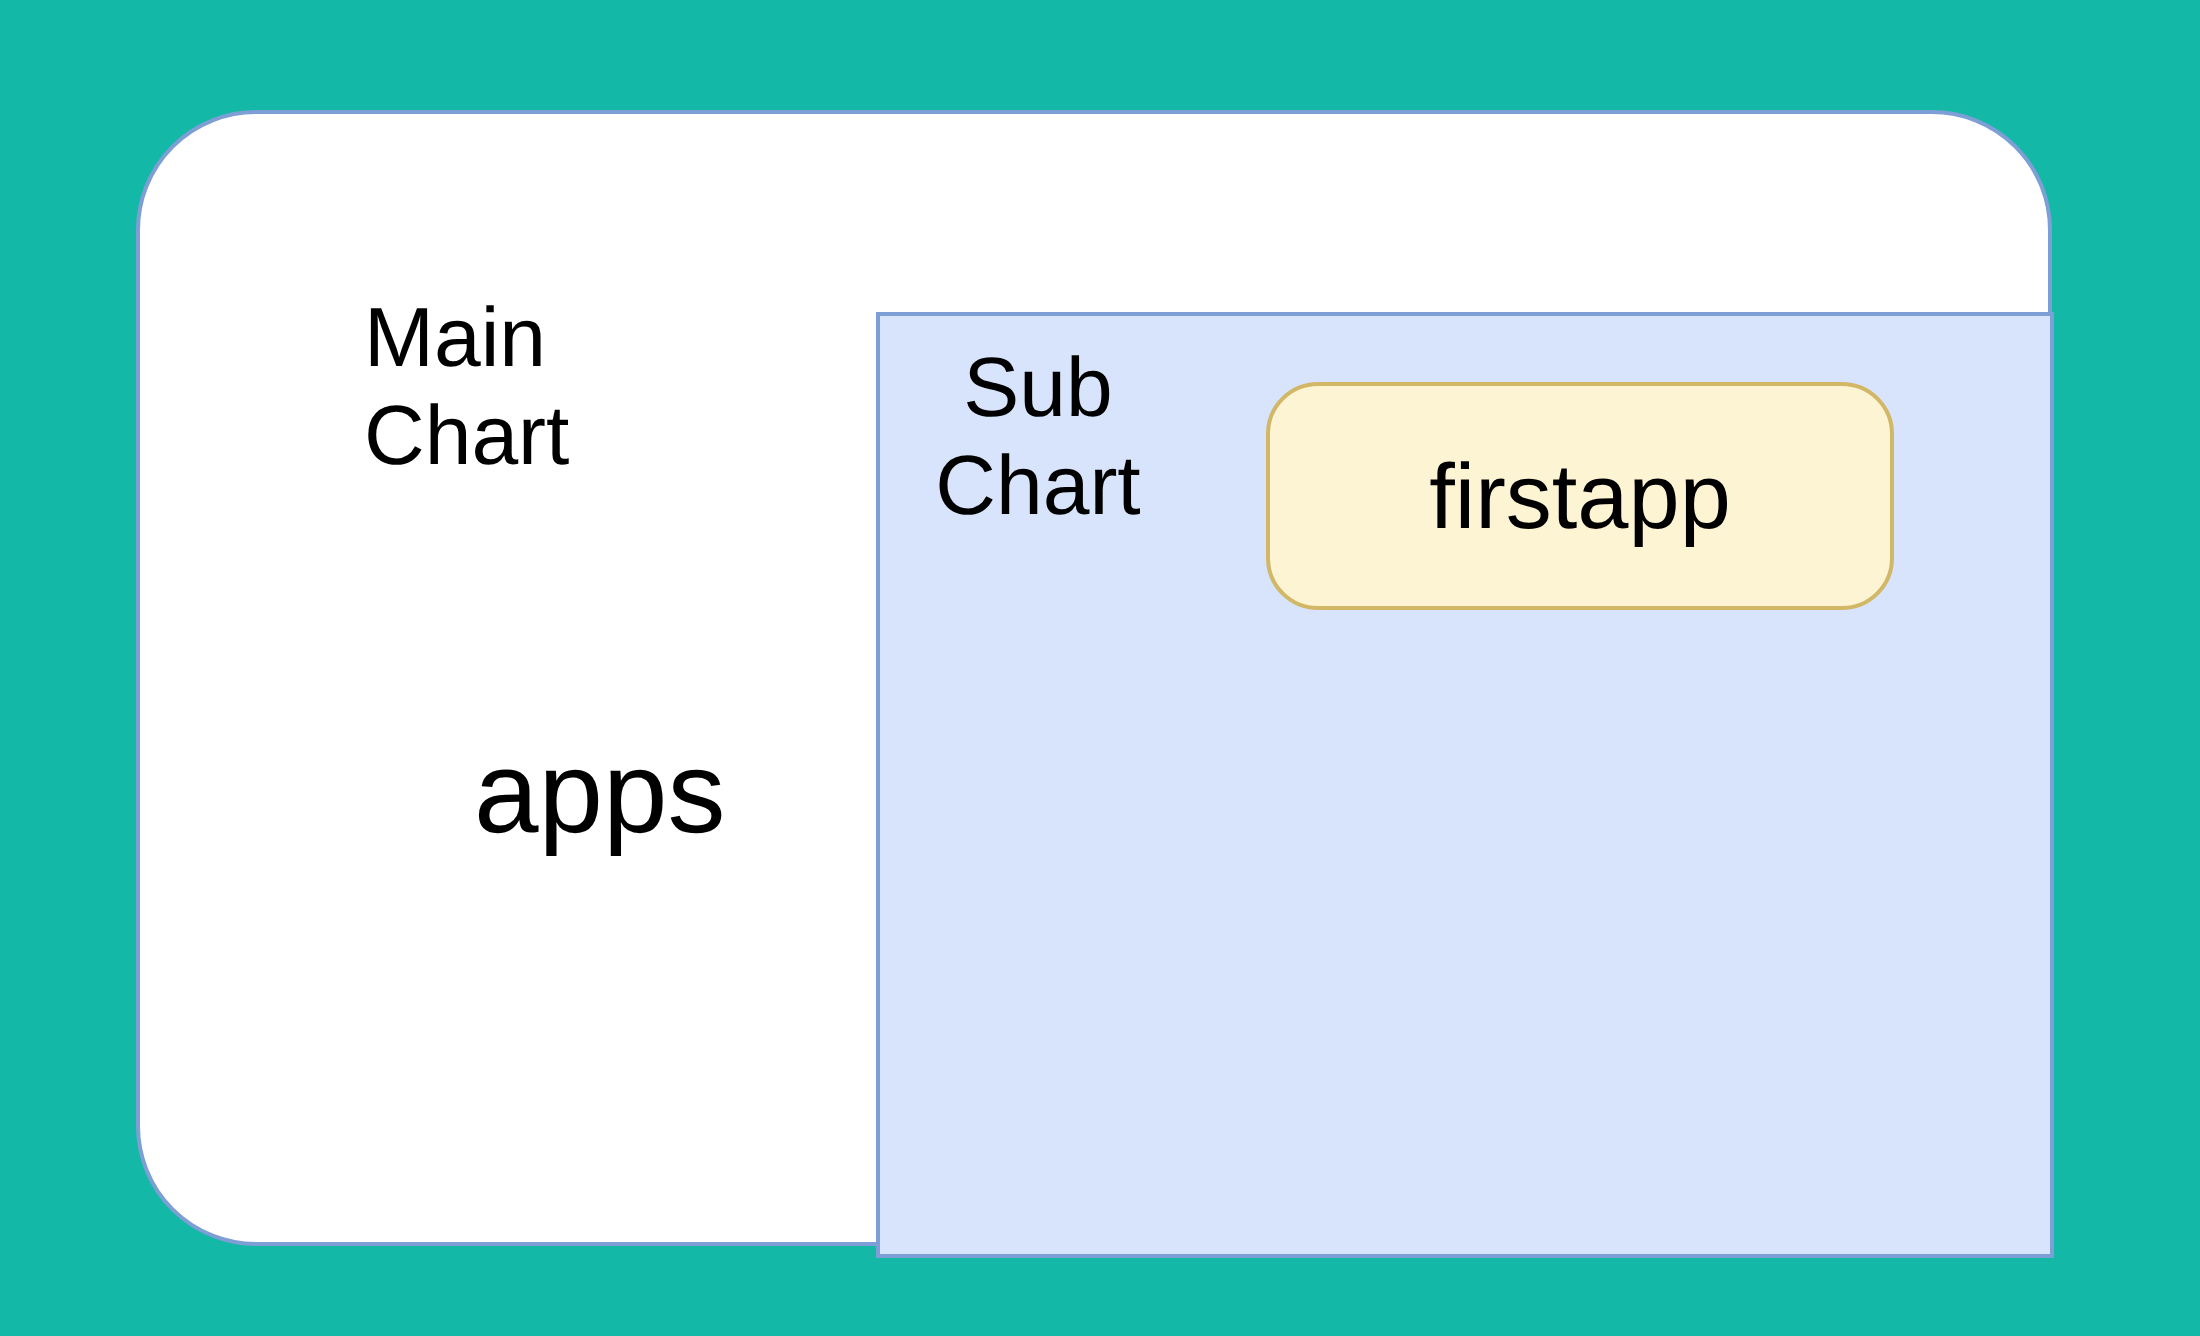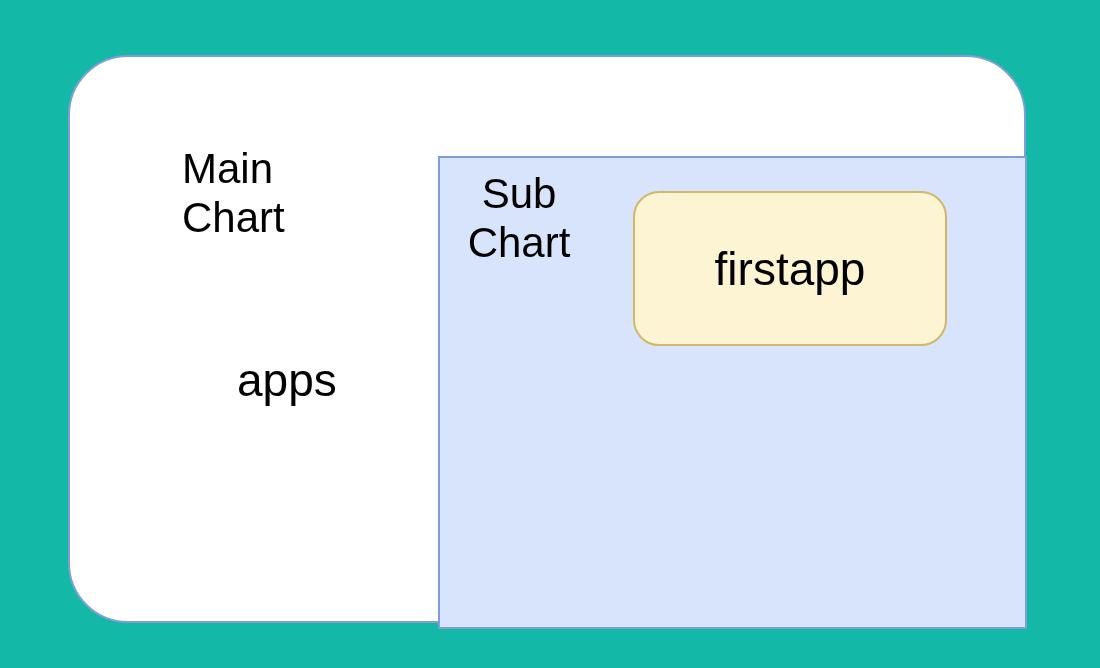--- a/index.html
+++ b/index.html
@@ -31,22 +31,22 @@
     position: absolute;
     left: 112px;
     top: 88px;
     font-size: 42px;
     line-height: 1.16;
     white-space: pre-line;
   }
   .apps-label {
     position: absolute;
     left: 167px;
-    top: 298px;
-    font-size: 46px;
+    top: 308px;
+    font-size: 58px;
     line-height: 1.1;
     text-align: center;
   }
   .subchart-rect {
     position: absolute;
     left: 368px;
     top: 99px;
     width: 589px;
     height: 473px;
     box-sizing: border-box;
@@ -61,21 +61,21 @@
     width: 130px;
     font-size: 42px;
     line-height: 1.16;
     text-align: center;
     white-space: pre-line;
   }
   .app-node {
     position: absolute;
     left: 193px;
     width: 314px;
-    height: 155px;
+    height: 114px;
     box-sizing: border-box;
     background: #fdf4d3;
     border: 2px solid #d2b866;
     border-radius: 26px;
     display: flex;
     align-items: center;
     justify-content: center;
     font-size: 46px;
   }
   .app-node.first { top: 33px; }

